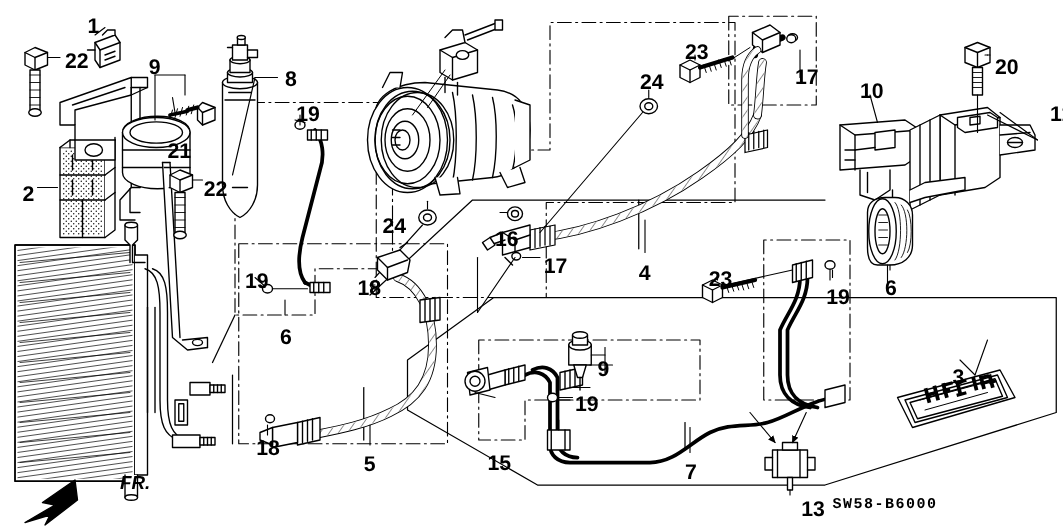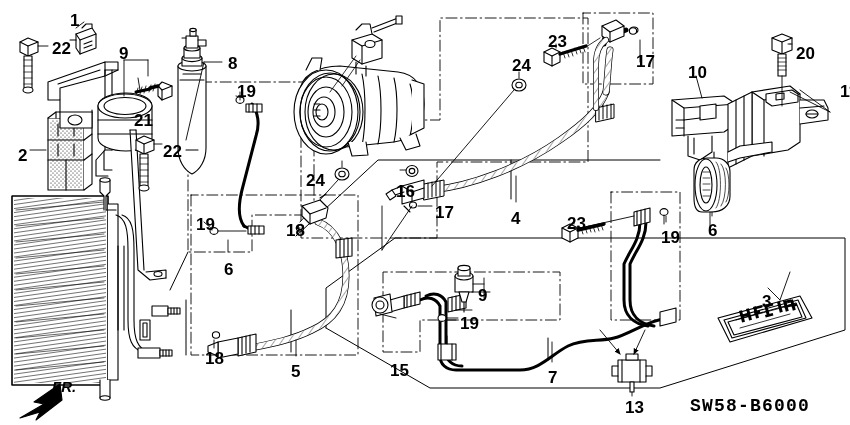--- a/index.html
+++ b/index.html
@@ -5,23 +5,23 @@
 <style>
   html,body{margin:0;padding:0;background:#ffffff;}
   body{width:850px;height:425px;overflow:hidden;
        font-family:"Liberation Sans", sans-serif;color:#000;}
   #stage{position:relative;width:850px;height:425px;background:#fff;}
   #svgroot{position:absolute;left:0;top:0;width:850px;height:425px;}
   .callout{position:absolute;font-family:"Liberation Sans", sans-serif;
            font-weight:bold;font-size:17px;line-height:17px;color:#000;
            white-space:nowrap;}
   .diagcode{position:absolute;font-family:"Liberation Mono", monospace;
-            font-weight:bold;font-size:18px;letter-spacing:1.2px;color:#000;margin-left:24px;}
+            font-weight:bold;font-size:12px;letter-spacing:1.2px;color:#000;}
   .frlabel{position:absolute;font-family:"Liberation Sans", sans-serif;
-           font-weight:bold;font-style:italic;font-size:15px;color:#000;}
+           font-weight:bold;font-style:italic;font-size:15px;color:#000;margin-left:44px;}
 </style>
 </head>
 <body>
 
 <div id="stage">
 
 <svg id="svgroot" viewBox="0 0 850 425" xmlns="http://www.w3.org/2000/svg">
   <defs>
     <pattern id="hatch" width="5" height="5" patternUnits="userSpaceOnUse">
       <path d="M0,5 L5,0" stroke="#000" stroke-width="0.5"></path>
@@ -680,20 +680,20 @@
 <div class="callout" style="left:688px;top:64px;">10</div>
 <div class="callout" style="left:796px;top:45px;">20</div>
 <div class="callout" style="left:805px;top:83px;margin-left:35px;">11</div>
 <div class="callout" style="left:708px;top:222px;">6</div>
 <div class="callout" style="left:567px;top:215px;">23</div>
 <div class="callout" style="left:661px;top:229px;">19</div>
 <div class="callout" style="left:478px;top:287px;">9</div>
 <div class="callout" style="left:390px;top:325px;margin-top:37px;">15</div>
 <div class="callout" style="left:460px;top:315px;">19</div>
 <div class="callout" style="left:548px;top:369px;">7</div>
-<div class="callout" style="left:625px;top:399px;">13</div>
+<div class="callout" style="left:641px;top:399px;">13</div>
 <div class="callout" style="left:762px;top:293px;">3</div>
 
 <div class="frlabel" style="left:52px;top:378px;">FR.</div>
 
 <div class="diagcode" style="left:666px;top:396px;">SW58-B6000</div>
 
 </div>
 
 </body></html>

